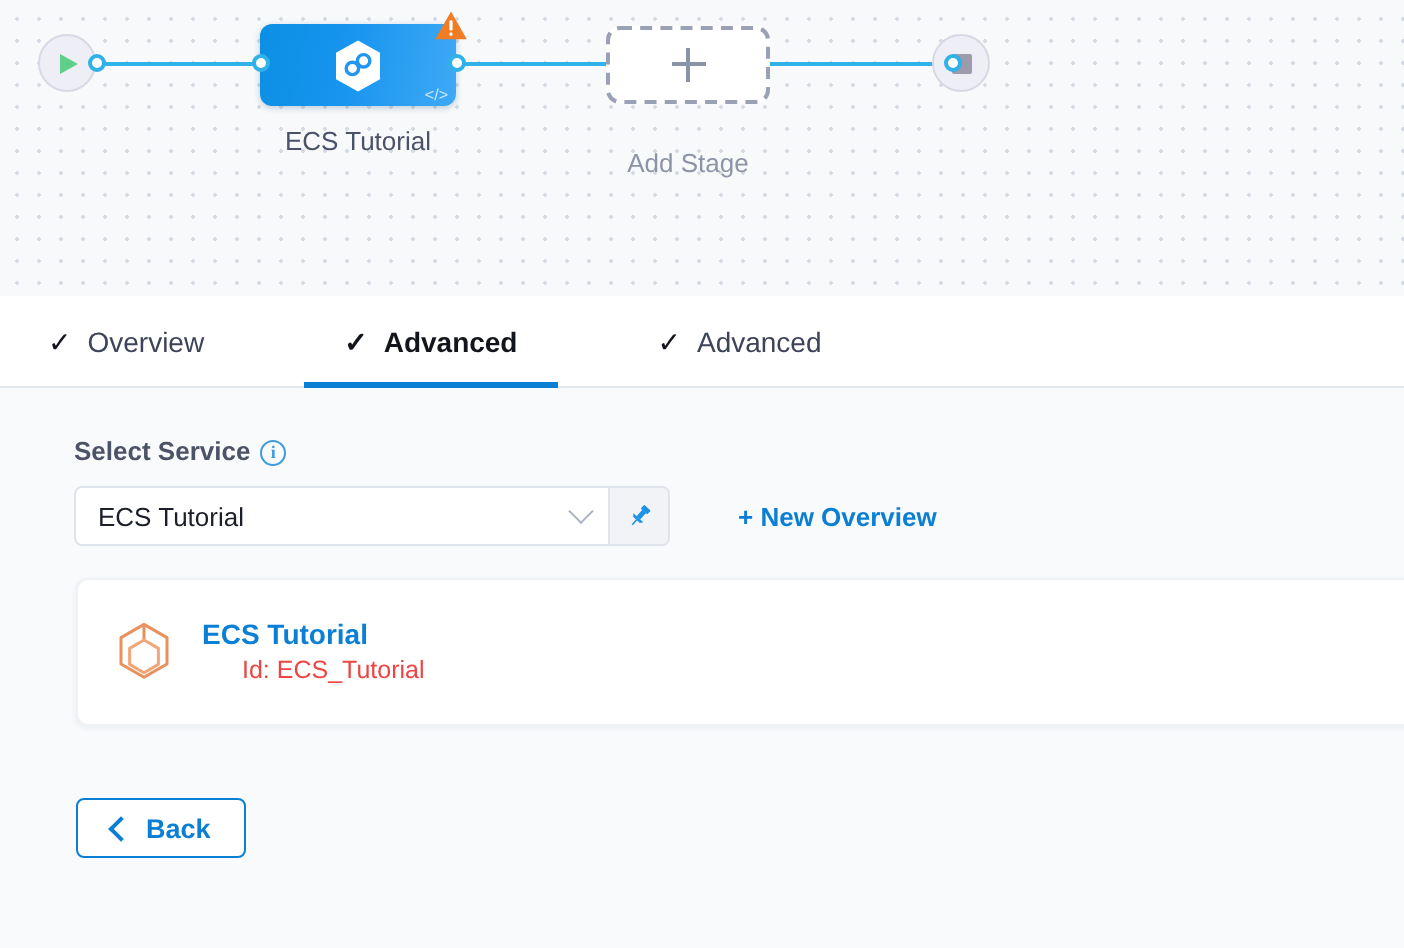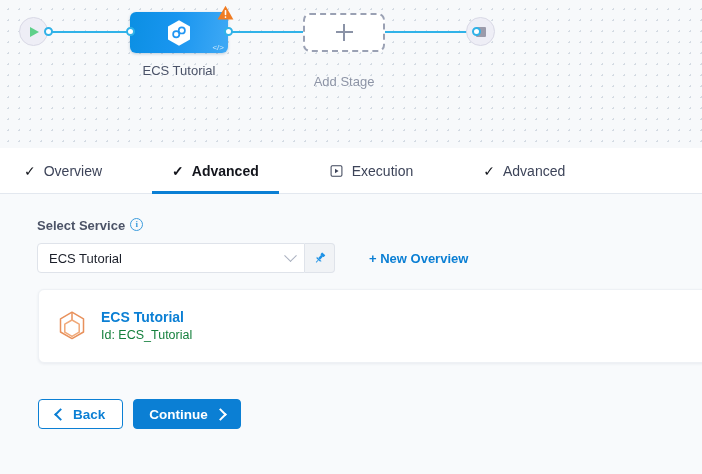--- a/index.html
+++ b/index.html
@@ -212,21 +212,21 @@
     background: #f8fafc;
     padding-top: 24px;
     box-sizing: border-box;
   }
 
   .field-label {
     margin-left: 37px;
     font-size: 13px;
     color: #4c5367;
     display: flex;
-    align-items: flex-start;
+    align-items: flex-end;
     gap: 5px;
     font-weight: bold;
   }
 
   .info-icon {
     width: 13px;
     height: 13px;
     border-radius: 50%;
     border: 1px solid #3c9cdd;
     color: #3c9cdd;
@@ -312,31 +312,32 @@
   .card-text { margin-left: 14px; }
   .card-title {
     font-size: 14px;
     font-weight: bold;
     color: #0b7fd4;
     cursor: pointer;
     line-height: 1.35;
   }
   .card-sub {
     font-size: 12.5px;
-    color: #15803d;
+    color: #ef4444;
     line-height: 1.35;
+    margin-left: 20px;
   }
 
   .btn-row {
     position: absolute;
     left: 38px;
     top: 205px;
     display: flex;
     align-items: center;
-    gap: 10px;
+    gap: 26px;
   }
 
   .btn {
     height: 30px;
     border-radius: 4px;
     display: flex;
     align-items: center;
     gap: 8px;
     font-size: 13.5px;
     font-weight: bold;
@@ -416,27 +417,20 @@
     <span class="tick">✓</span>
     <span>Overview</span>
   </div>
 
   <div class="tab active">
     <span class="tick">✓</span>
     <span>Advanced</span>
   </div>
 
 
-  <div class="tab">
-    <svg width="15" height="14" viewBox="0 0 16 15">
-      <rect x="2.2" y="1.8" width="11.6" height="11.4" rx="1.3" fill="none" stroke="#3d4459" stroke-width="1.1"></rect>
-      <path d="M6.4 5 L10.2 7.5 L6.4 10 Z" fill="#3d4459"></path>
-    </svg>
-    <span>Execution</span>
-  </div>
 
   <div class="tab">
     <span class="tick">✓</span>
     <span>Advanced</span>
   </div>
 </div>
 
 <div class="content">
 
   <div class="field-label">
@@ -474,18 +468,14 @@
       <div class="card-title">ECS Tutorial</div>
       <div class="card-sub">Id: ECS_Tutorial</div>
     </div>
   </div>
 
   <div class="btn-row">
     <div class="btn btn-back">
       <span class="chev-l"></span>
       <span>Back</span>
     </div>
-    <div class="btn btn-continue">
-      <span>Continue</span>
-      <span class="chev-r"></span>
-    </div>
   </div>
 </div>
 
 </body></html>

